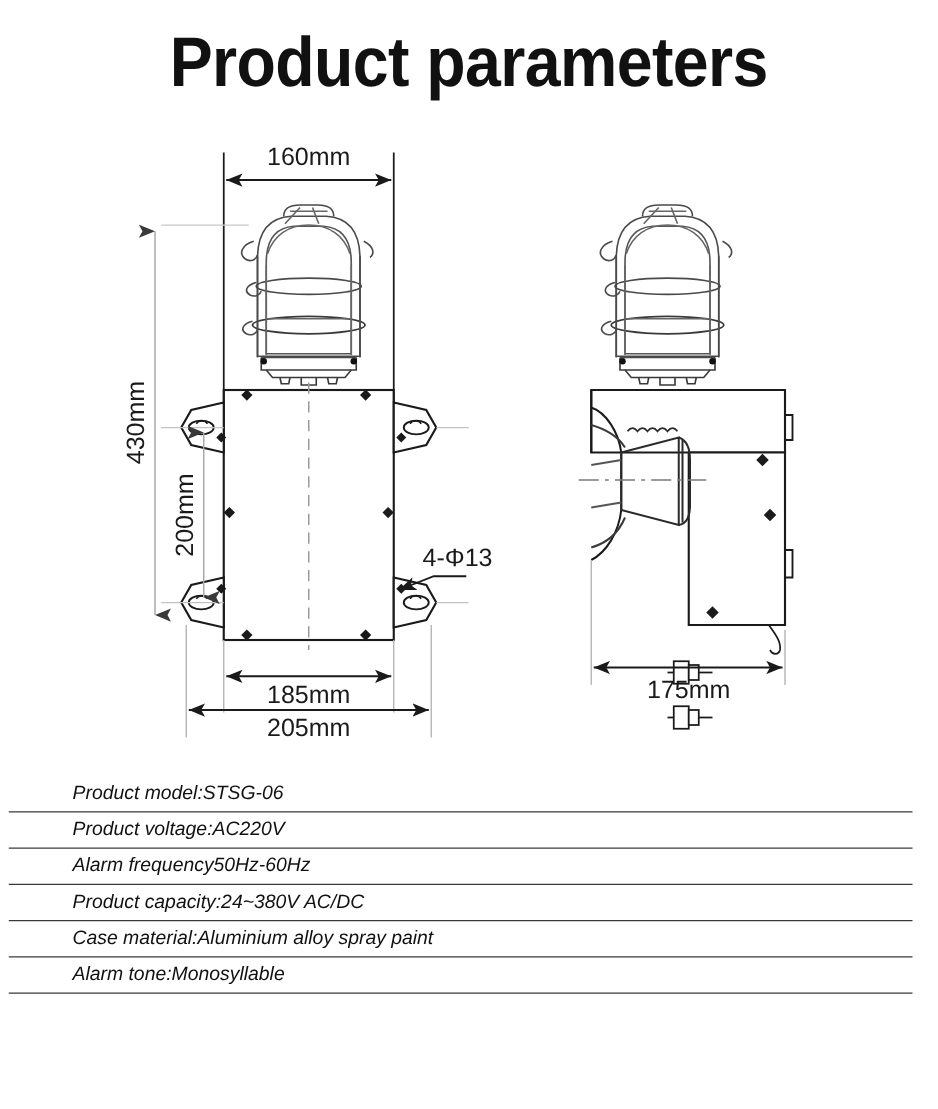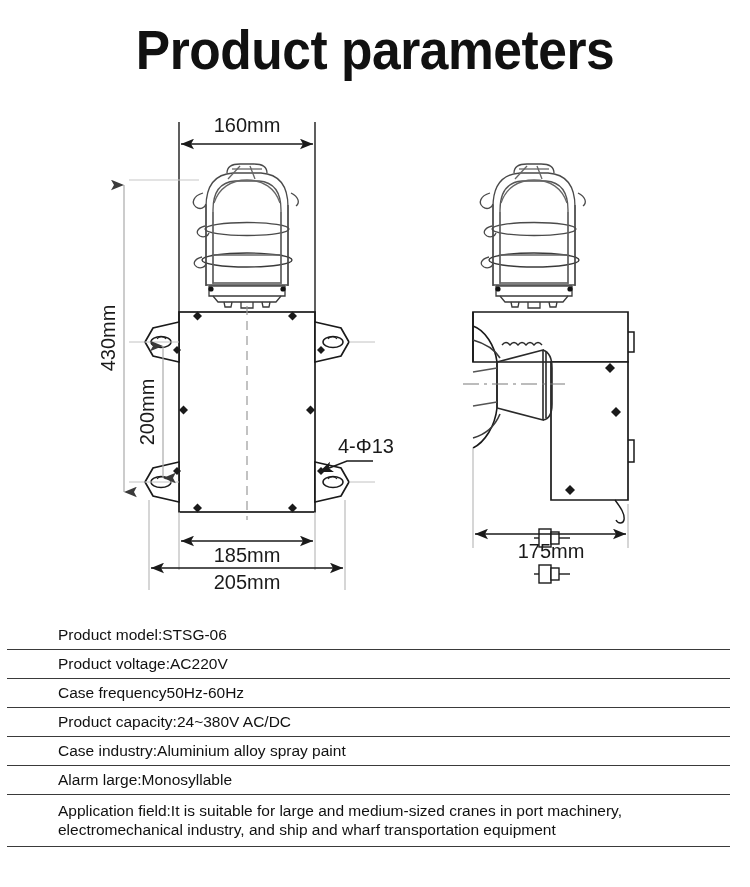--- a/index.html
+++ b/index.html
@@ -50,20 +50,21 @@
     font-size: 20px;
     fill: #1a1a1a;
   }
 
   
   #spec-table {
     position: absolute;
     left: 7px;
     top: 620px;
     width: 723px;
+    font-style: italic;
   }
   .spec-row {
     border-bottom: 1px solid #3a3a3a;
     padding: 4px 0 5px 51px;
     font-size: 15.5px;
     line-height: 19px;
     color: #111111;
     font-family: "Liberation Sans", sans-serif;
     min-height: 21px;
     box-sizing: border-box;
@@ -332,18 +333,17 @@
         <line x1="472" y1="434" x2="623" y2="434" stroke="#1a1a1a" stroke-width="1.5" marker-start="url(#arrL)" marker-end="url(#arrR)"></line>
         <text class="dim-text" x="548" y="458" text-anchor="middle">175mm</text>
       </g>
     </g>
   </svg>
 </div>
 
 <div id="spec-table">
   <div class="spec-row">Product model:STSG-06</div>
   <div class="spec-row">Product voltage:AC220V</div>
-  <div class="spec-row">Case frequency50Hz-60Hz</div>
+  <div class="spec-row">Alarm frequency50Hz-60Hz</div>
   <div class="spec-row">Product capacity:24~380V AC/DC</div>
-  <div class="spec-row">Case industry:Aluminium alloy spray paint</div>
-  <div class="spec-row">Alarm large:Monosyllable</div>
-  <div class="spec-row multi">Application field:It is suitable for large and medium-sized cranes in port machinery, electromechanical industry, and ship and  wharf transportation equipment</div>
+  <div class="spec-row">Case material:Aluminium alloy spray paint</div>
+  <div class="spec-row">Alarm tone:Monosyllable</div>
 </div>
 
 </body></html>

